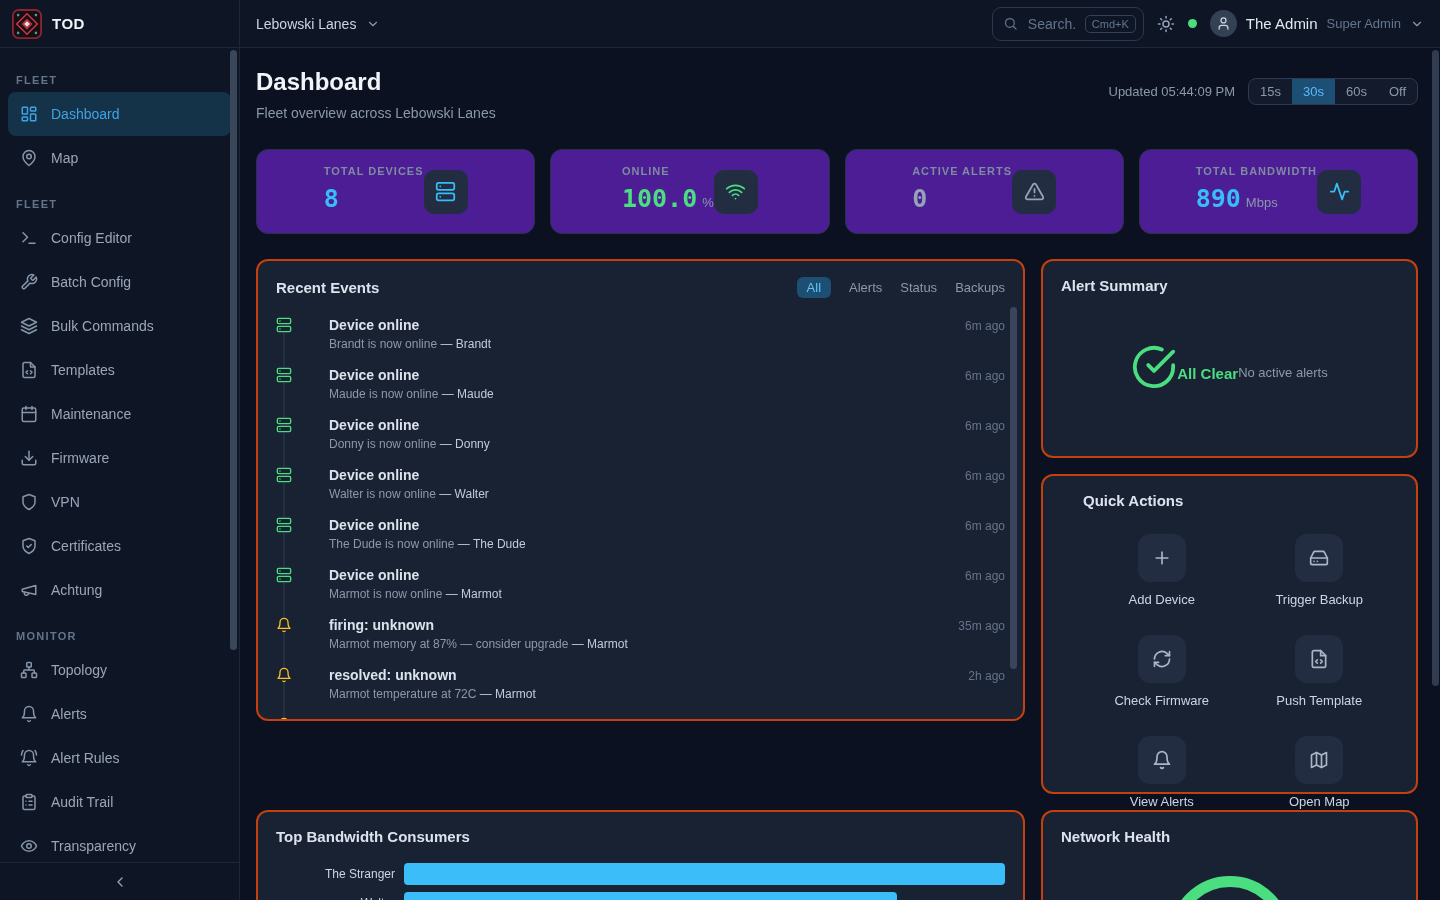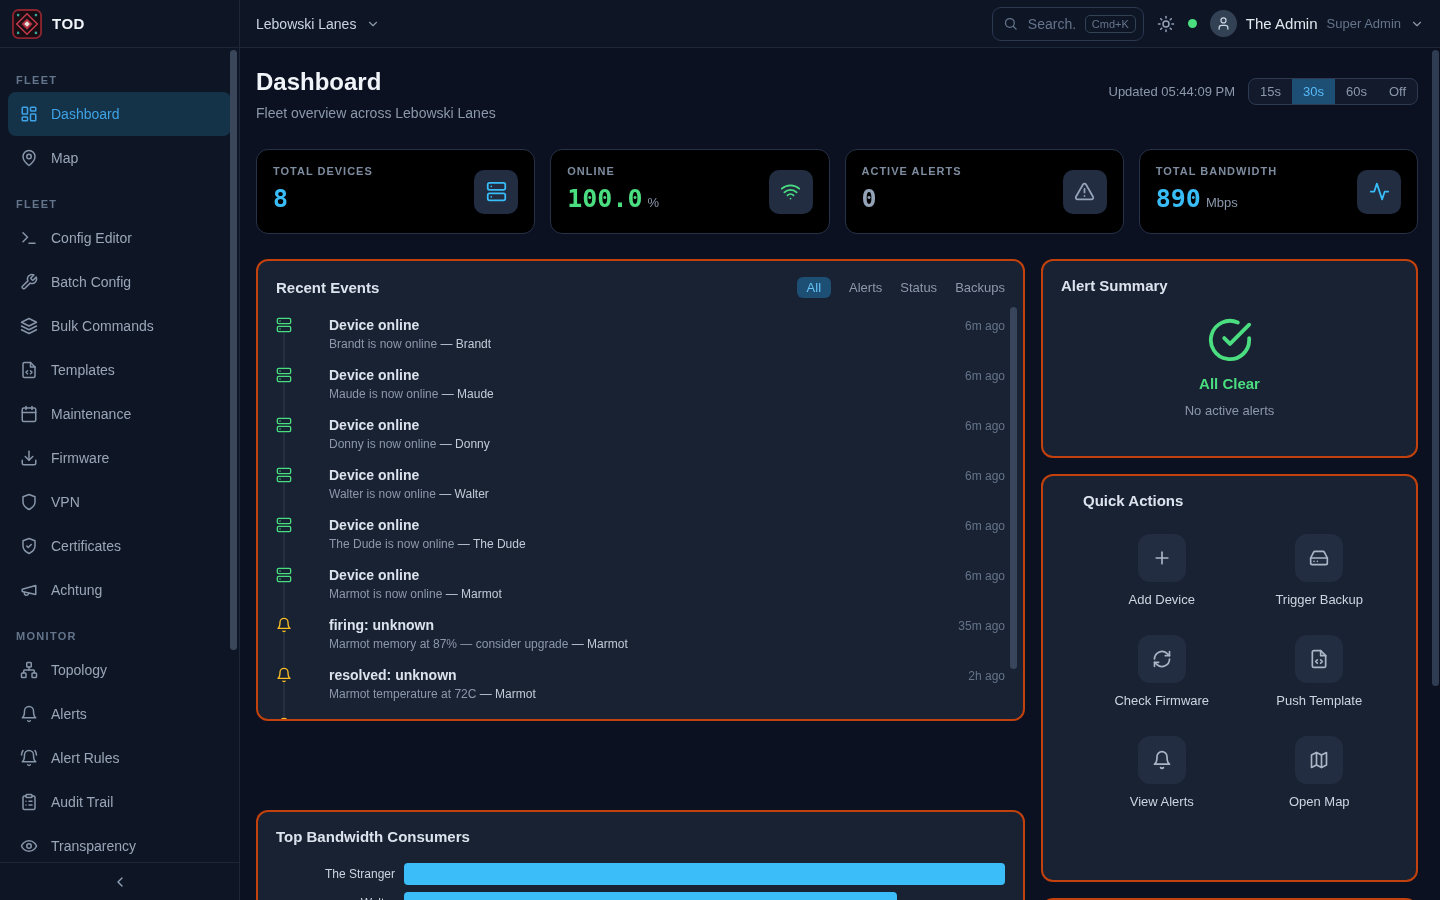--- a/index.html
+++ b/index.html
@@ -53,21 +53,21 @@
   .page-head { display:flex; justify-content:space-between; align-items:flex-start; }
   .page-title { font-size:24px; font-weight:bold; color:#f1f5f9; margin:0; }
   .page-subtitle { font-size:14px; color:#8b98ab; margin-top:9px; }
   .head-right { display:flex; align-items:center; gap:13px; margin-top:10px; }
   .updated { font-size:13px; color:#8b98ab; }
   .segmented { display:flex; border:1px solid #2e3a52; border-radius:8px; overflow:hidden; background:#121a2b; }
   .seg { padding:5px 11px; font-size:13px; color:#8b98ab; cursor:pointer; }
   .seg.active { background:#1d4e74; color:#58baf8; }
 
   .stats { display:grid; grid-template-columns:repeat(4,1fr); gap:15px; margin-top:28px; }
-  .stat-card { height:85px; background:#000000; border:1px solid #273249; border-radius:12px; padding:15px 16px; display:flex; justify-content:space-between; }
+  .stat-card { height:85px; background:#4c1d95; border:1px solid #273249; border-radius:12px; padding:15px 16px; display:flex; justify-content:center; }
   .stat-label { font-size:11px; font-weight:bold; letter-spacing:1px; color:#7e8ca0; }
   .stat-value { font-family:"DejaVu Sans Mono", monospace; font-weight:bold; font-size:25px; margin-top:7px; display:flex; align-items:baseline; }
   .stat-unit { font-family:"Liberation Sans",sans-serif; font-weight:normal; font-size:13px; color:#8b98ab; margin-left:5px; }
   .stat-chip { width:44px; height:44px; border-radius:10px; background:#222d41; display:flex; align-items:center; justify-content:center; align-self:center; }
   .stat-chip .icon { width:21px; height:21px; }
   .c-blue { color:#38bdf8; } .c-green { color:#4ade80; } .c-gray { color:#94a3b8; } .c-amber { color:#fbbf24; }
 
   .grid2 { display:grid; grid-template-columns:1fr 377px; gap:16px; margin-top:25px; align-items:start; }
   .panel { background:#192232; border:2px solid #c2410c; border-radius:12px; padding:16px 18px; }
   .panel-title { font-size:15px; font-weight:bold; color:#dce3ee; }
@@ -86,25 +86,25 @@
   .event-top { display:flex; justify-content:space-between; align-items:baseline; }
   .event-title { font-size:14px; font-weight:bold; color:#dce3ee; }
   .event-time { font-size:12px; color:#64748b; }
   .event-detail { font-size:12px; color:#8b98ab; margin-top:4px; }
   .event-device { color:#c2cbd8; }
   .events-scroll { position:absolute; top:46px; right:6px; width:7px; height:362px; border-radius:4px; background:#39455a; }
 
   
   .right-stack { display:flex; flex-direction:column; gap:16px; }
   .alert-summary { height:199px; display:flex; flex-direction:column; }
-  .as-center { flex:1; display:flex; flex-direction:column; align-items:center; justify-content:center; }
+  .as-center { flex:1; display:flex; flex-direction:row; align-items:center; justify-content:center; }
   .as-icon { width:46px; height:46px; color:#4ade80; }
   .as-status { font-size:15px; font-weight:bold; color:#4ade80; margin-top:12px; }
   .as-detail { font-size:13px; color:#8b98ab; margin-top:11px; }
-  .quick-panel { height:408px;padding-left:40px; }
+  .quick-panel { height:320px;padding-left:40px; }
   .qa-grid { display:grid; grid-template-columns:1fr 1fr; row-gap:28px; margin-top:24px; }
   .qa { display:flex; flex-direction:column; align-items:center; cursor:pointer; }
   .qa-chip { width:48px; height:48px; border-radius:12px; background:#222d41; display:flex; align-items:center; justify-content:center; color:#aab6c6; }
   .qa-chip .icon { width:20px; height:20px; }
   .qa-label { font-size:13px; color:#cbd5e1; margin-top:10px; }
 
   
   .bw-rows { margin-top:17px; display:flex; flex-direction:column; gap:7px; }
   .bw-row { display:flex; align-items:center; }
   .bw-label { width:128px; text-align:right; padding-right:9px; font-size:12px; color:#cbd5e1; flex-shrink:0; }

